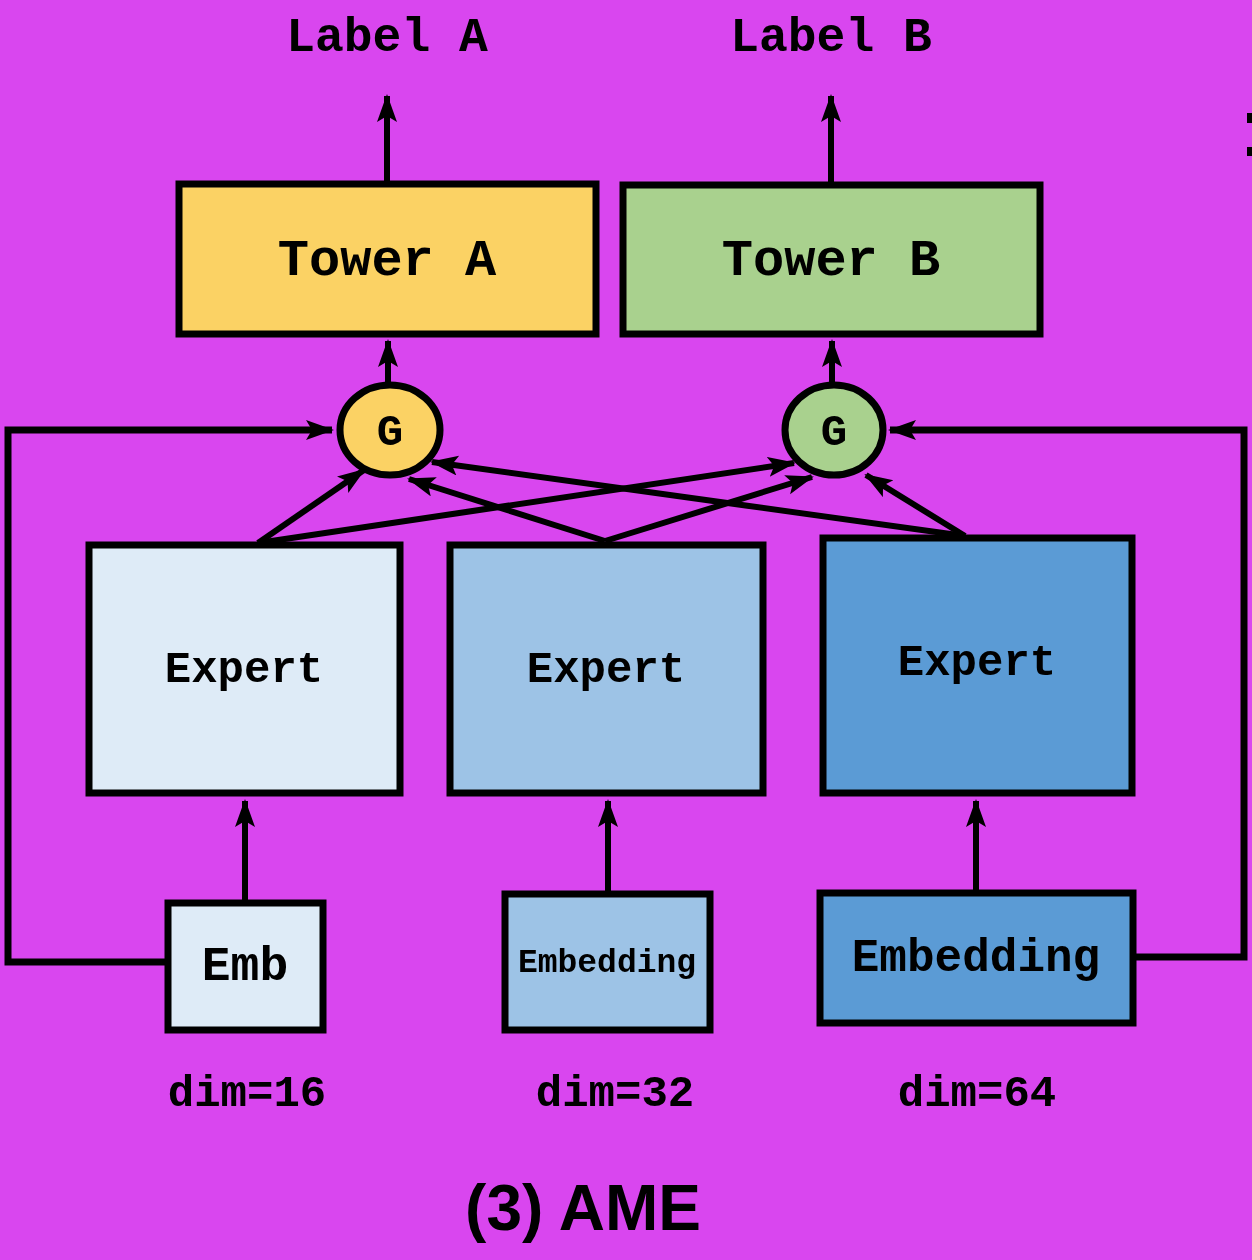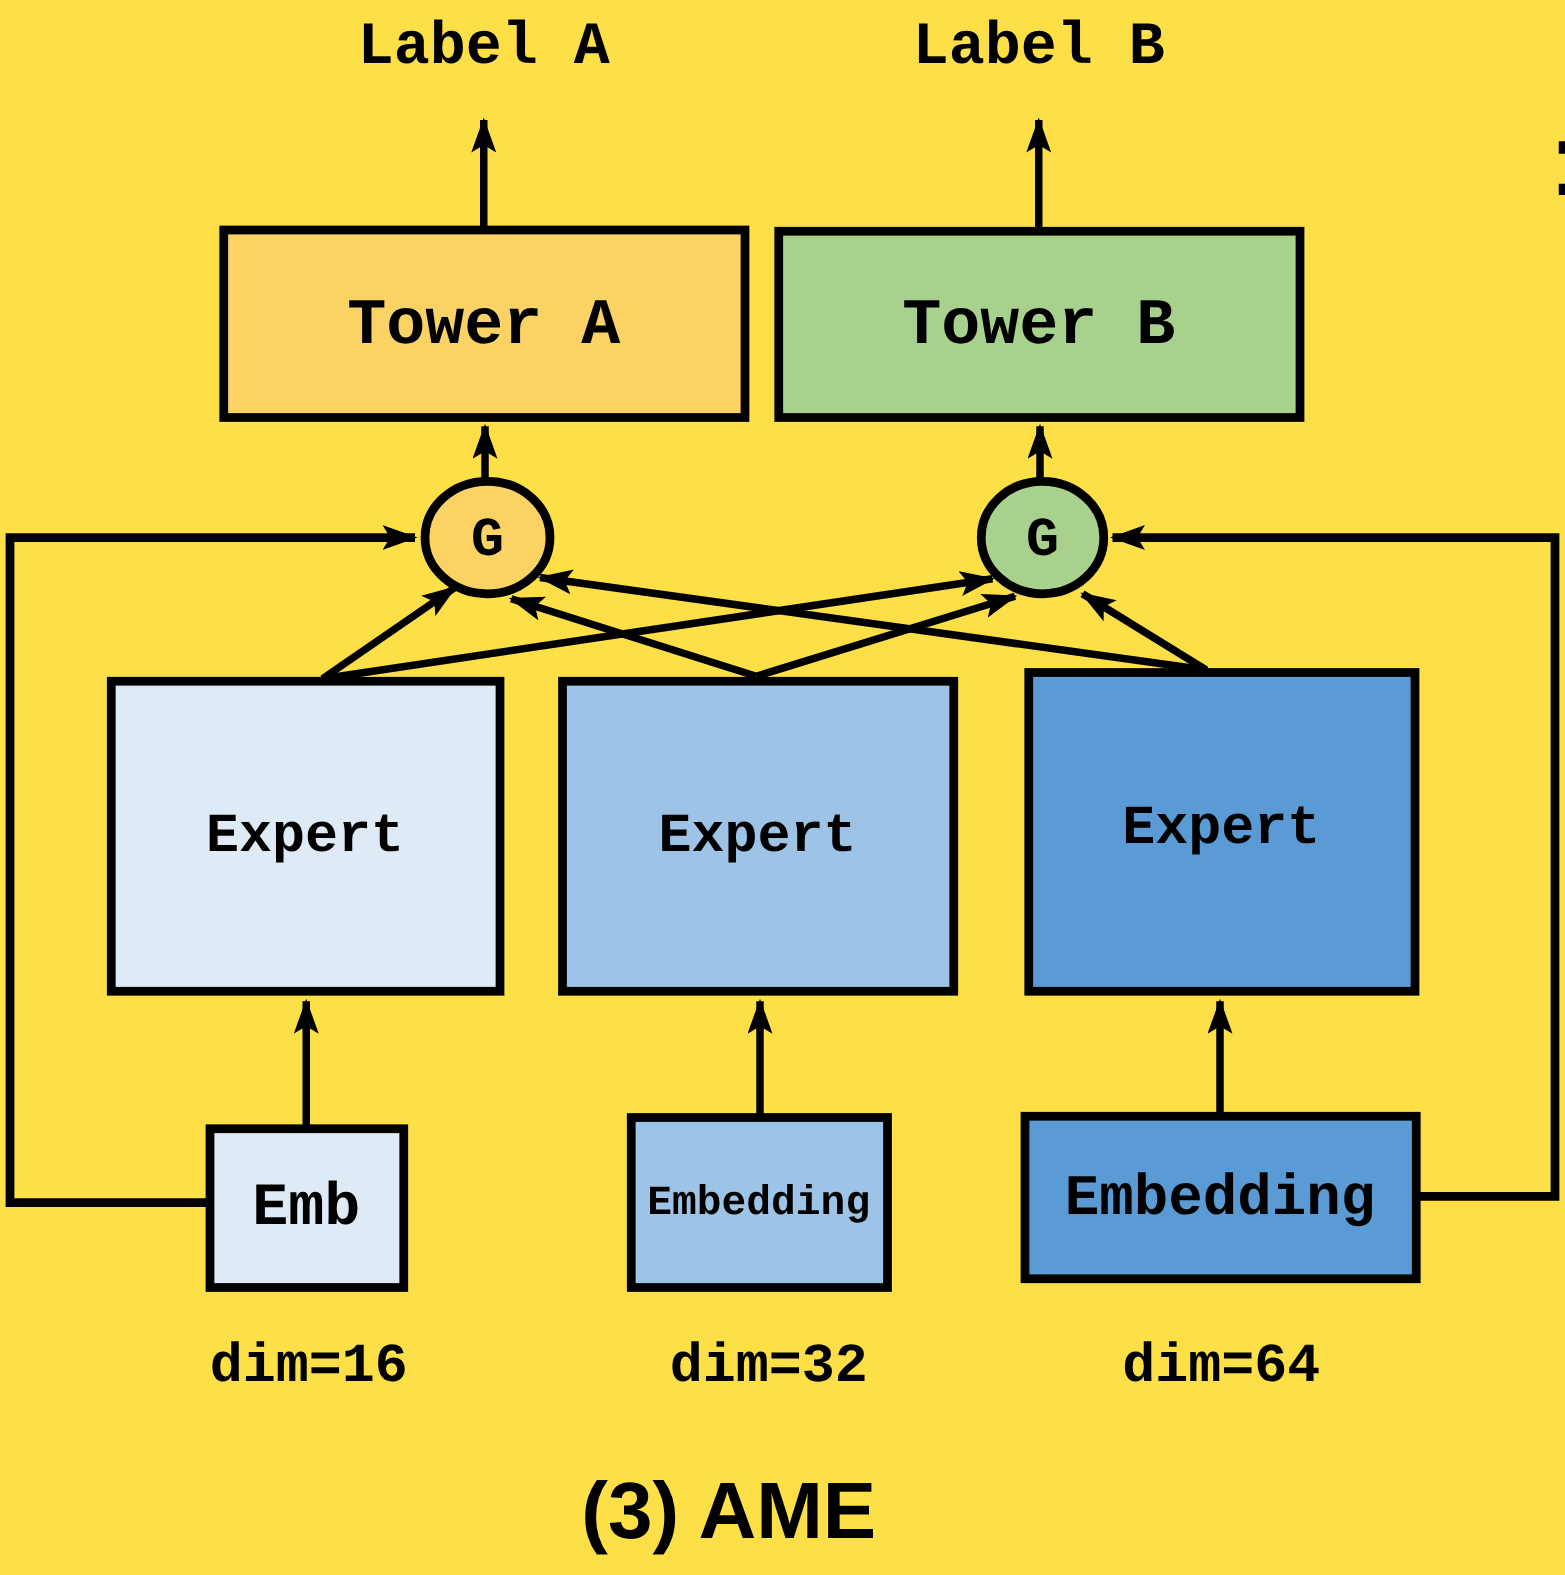--- a/index.html
+++ b/index.html
@@ -1,19 +1,19 @@
 <!DOCTYPE html>
 <html><head>
 <meta charset="utf-8">
 <style>
   html,body { margin:0; padding:0; background:#ffffff; }
   .stage {
     position:relative;
     width:1252px; height:1260px;
-    background:#fde047;
+    background:#d946ef;
     overflow:hidden;
   }
   svg { display:block; }
   .tw {
     font-family:"Liberation Mono","DejaVu Sans Mono",monospace;
     font-weight:bold;
     fill:#000000;
     text-anchor:middle;
   }
   .caption {

